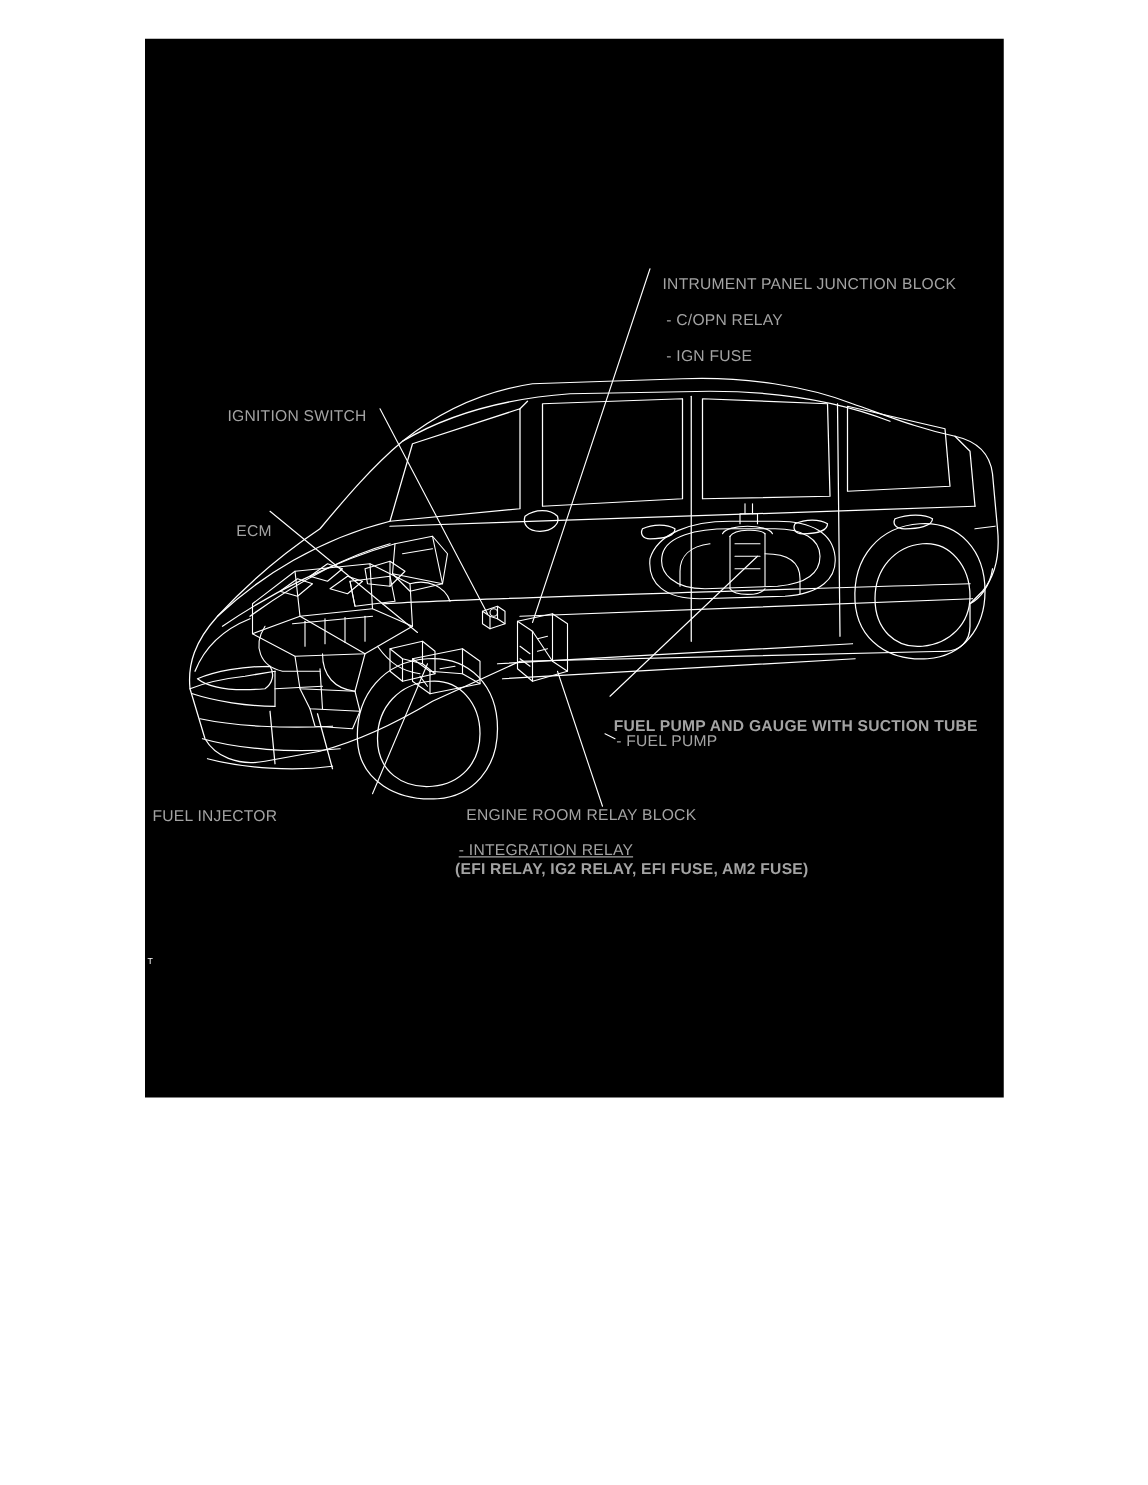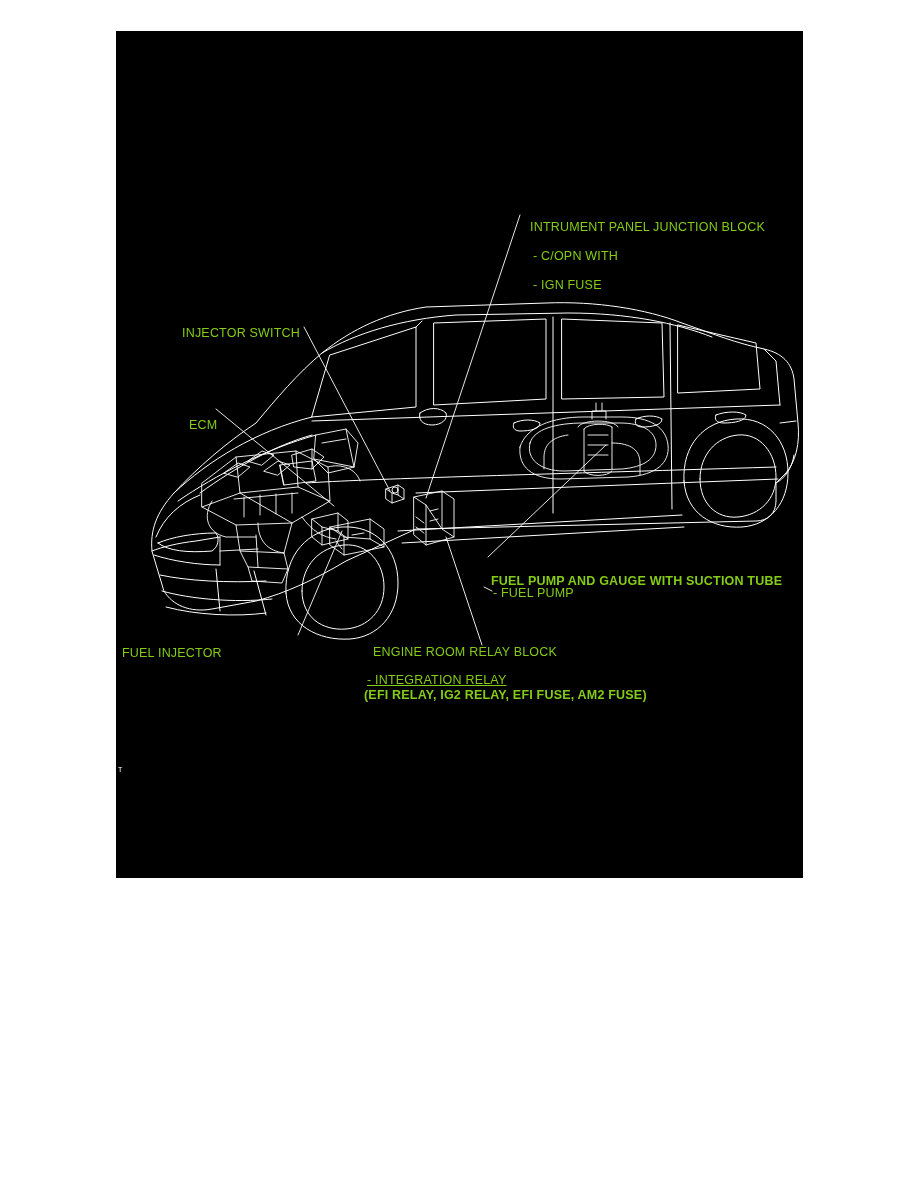--- a/index.html
+++ b/index.html
@@ -31,21 +31,21 @@
     overflow: hidden;
   }
   #svg-art {
     position: absolute;
     left: 0; top: 0;
     width: 687px;
     height: 847px;
   }
   .callout {
     position: absolute;
-    color: #84cc16;
+    color: #a3a3a3;
     font-size: 12.5px;
     line-height: 14px;
     white-space: nowrap;
     letter-spacing: 0.2px;
   }
   .corner-mark {
     position: absolute;
     color: #ffffff;
     font-size: 7px;
     line-height: 8px;
@@ -244,25 +244,25 @@
           <path d="M 182 604 L 226 500"></path>
           <path d="M 366 614 L 330 506"></path>
           <path d="M 376 560 L 368 556"></path>
         </g>
 
       </g>
     </svg>
 
     <div class="callout" style="left:414px; top:189px;">INTRUMENT PANEL JUNCTION BLOCK</div>
 
-    <div class="callout" style="left:417px; top:218px;">- C/OPN WITH</div>
+    <div class="callout" style="left:417px; top:218px;">- C/OPN RELAY</div>
 
     <div class="callout" style="left:417px; top:247px;text-align:right;">- IGN FUSE</div>
 
-    <div class="callout" style="left:66px; top:295px;">INJECTOR SWITCH</div>
+    <div class="callout" style="left:66px; top:295px;">IGNITION SWITCH</div>
 
     <div class="callout" style="left:73px; top:371px;margin-top:16px;">ECM</div>
 
     <div class="callout" style="left:375px; top:543px;font-weight:bold;">FUEL PUMP AND GAUGE WITH SUCTION TUBE</div>
 
     <div class="callout" style="left:377px; top:555px;">- FUEL PUMP</div>
 
     <div class="callout" style="left:6px; top:615px;">FUEL INJECTOR</div>
 
     <div class="callout" style="left:257px; top:614px;">ENGINE ROOM RELAY BLOCK</div>

